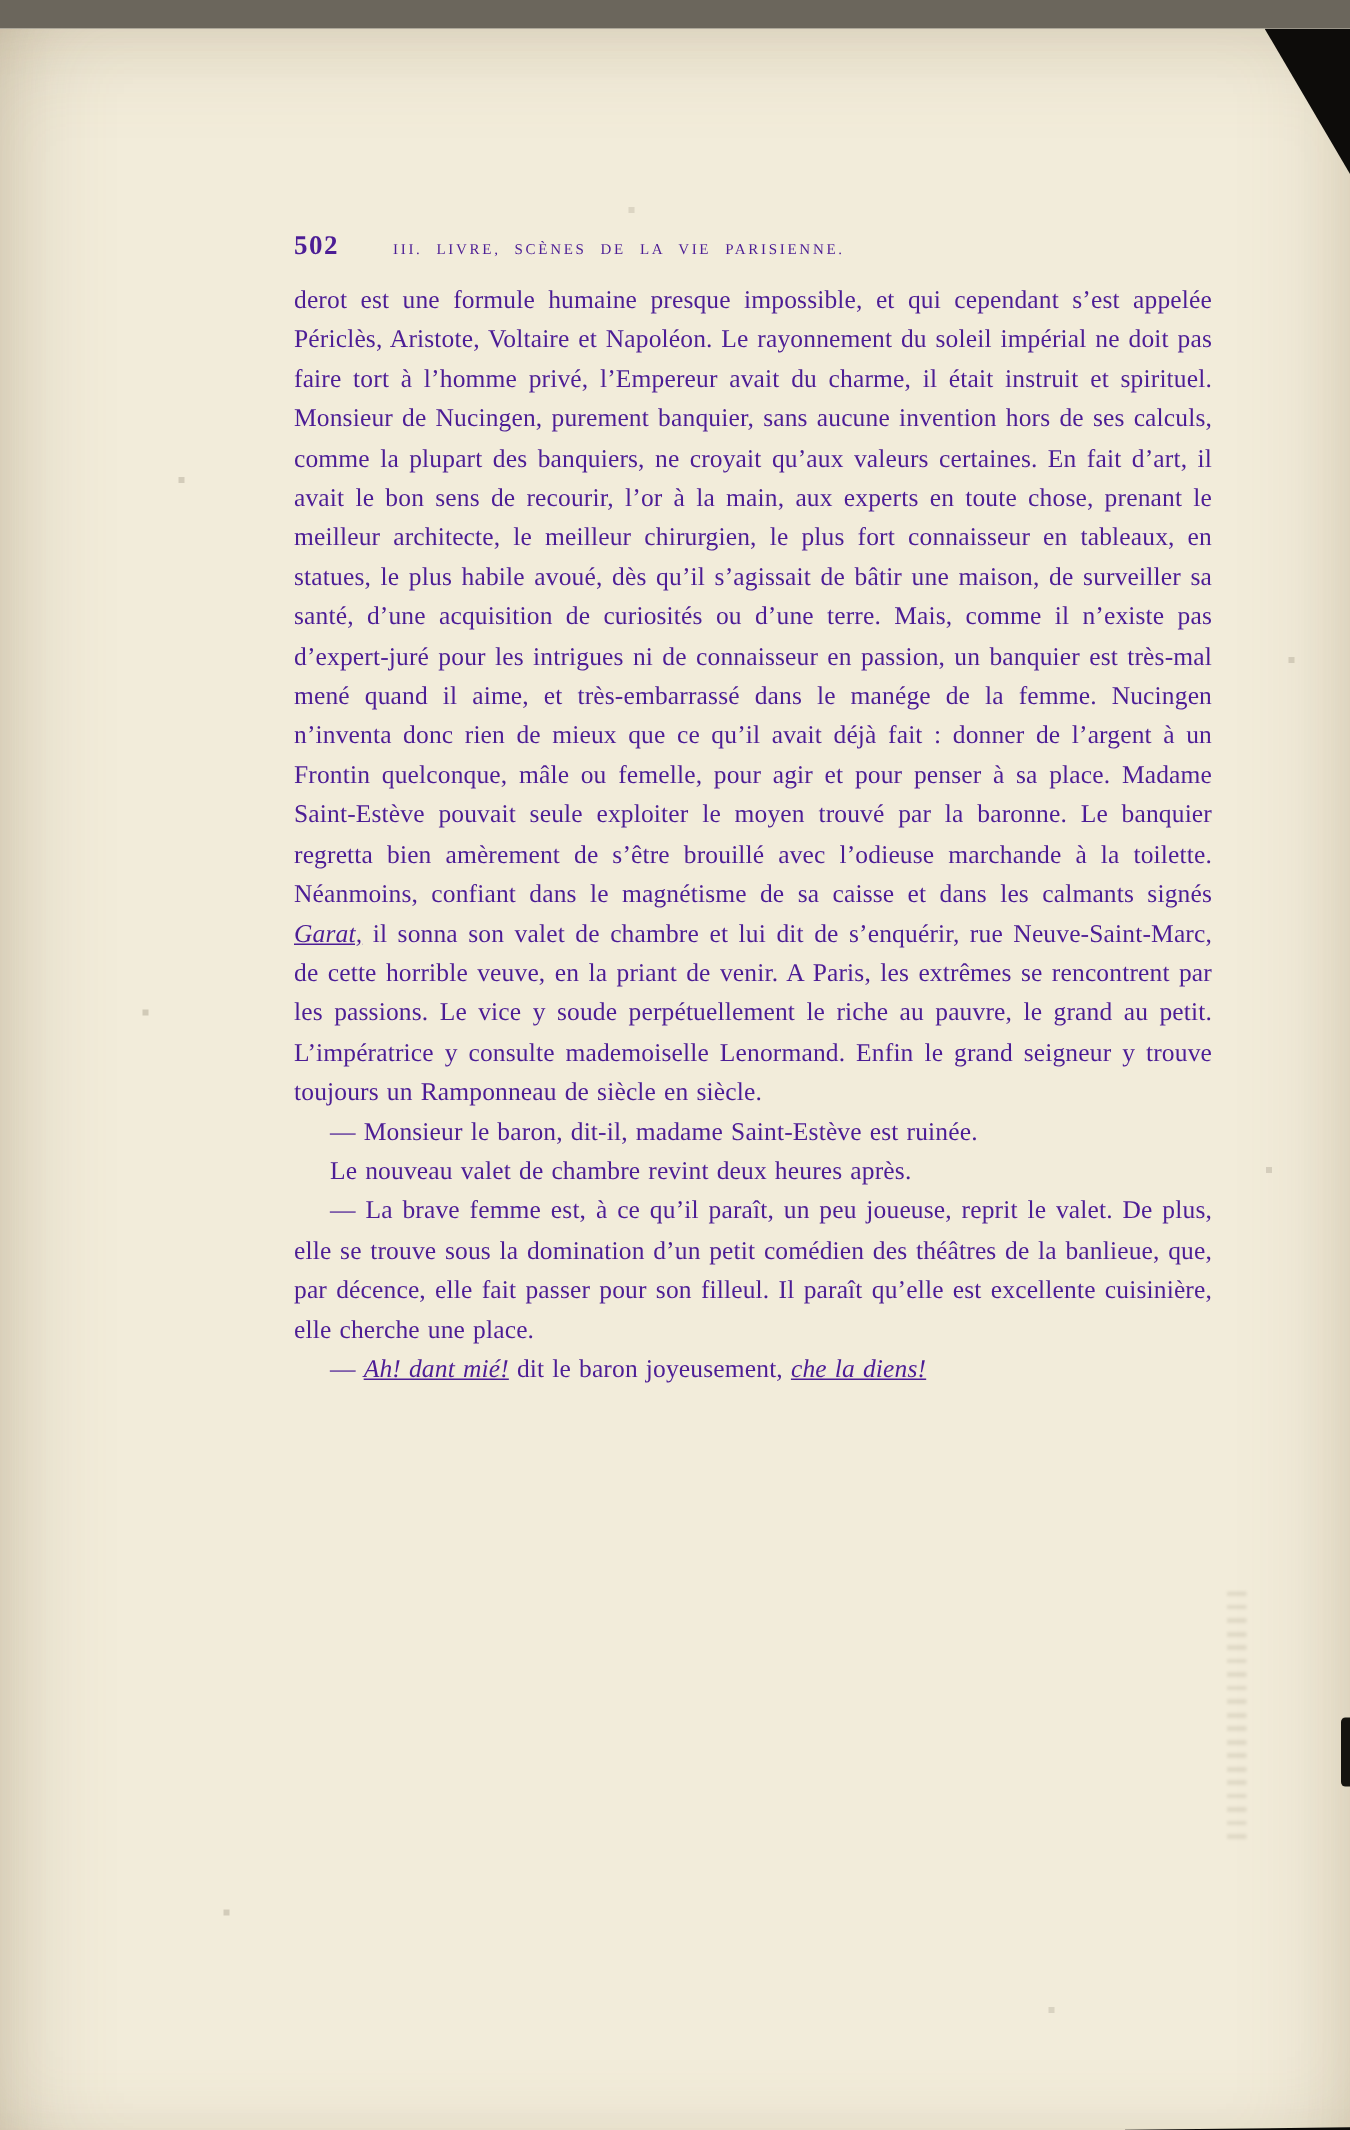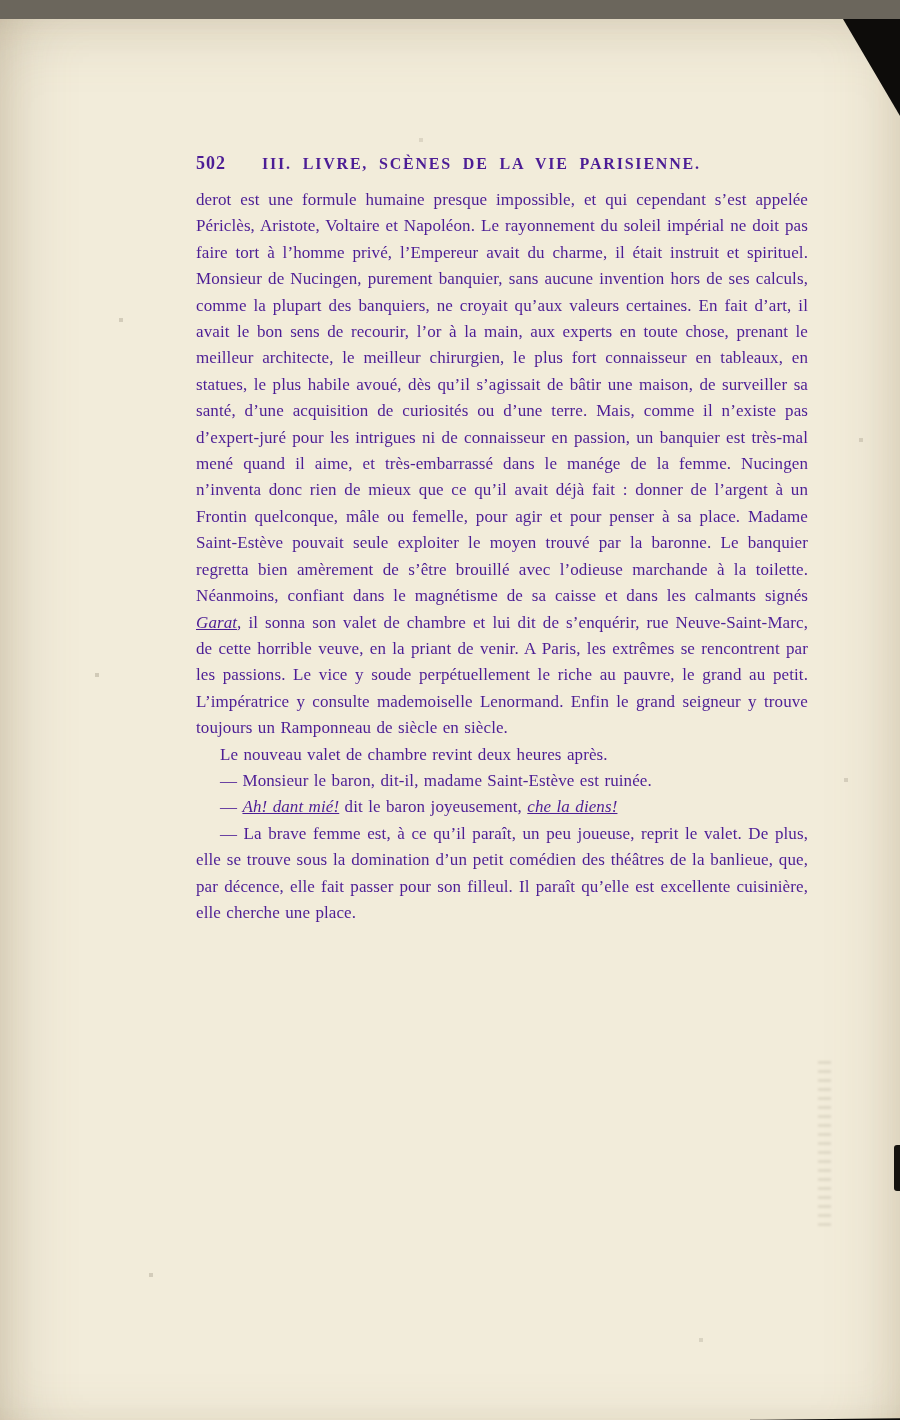--- a/index.html
+++ b/index.html
@@ -84,22 +84,22 @@
     align-items: baseline;
     white-space: nowrap;
   }
   .page-num {
     font-size: 18px;
     font-weight: bold;
     letter-spacing: 1px;
   }
   .running-title {
     margin-left: 36px;
-    font-size: 16px;
-    font-weight: bold;
+    font-size: 10px;
+    font-weight: normal;
     letter-spacing: 1.8px;
     word-spacing: 5px;
   }
   .text-block {
     position: absolute;
     left: 196px; top: 168px;
     width: 612px;
   }
   p.para {
     margin: 0;
@@ -126,19 +126,19 @@
   <div class="bleed-mark"></div>
   <div class="specks"></div>
 
   <div class="header">
     <span class="page-num">502</span>
     <span class="running-title">III. LIVRE, SCÈNES DE LA VIE PARISIENNE.</span>
   </div>
 
   <div class="text-block">
       <p class="para flush"><span>derot est une formule humaine presque impossible, et qui cependant s’est appelée Périclès, Aristote, Voltaire et Napoléon. Le rayonnement du soleil impérial ne doit pas faire tort à l’homme privé, l’Empereur avait du charme, il était instruit et spirituel. Monsieur de Nucingen, purement banquier, sans aucune invention hors de ses calculs, comme la plupart des banquiers, ne croyait qu’aux valeurs certaines. En fait d’art, il avait le bon sens de recourir, l’or à la main, aux experts en toute chose, prenant le meilleur architecte, le meilleur chirurgien, le plus fort connaisseur en tableaux, en statues, le plus habile avoué, dès qu’il s’agissait de bâtir une maison, de surveiller sa santé, d’une acquisition de curiosités ou d’une terre. Mais, comme il n’existe pas d’expert-juré pour les intrigues ni de connaisseur en passion, un banquier est très-mal mené quand il aime, et très-embarrassé dans le manége de la femme. Nucingen n’inventa donc rien de mieux que ce qu’il avait déjà fait : donner de l’argent à un Frontin quelconque, mâle ou femelle, pour agir et pour penser à sa place. Madame Saint-Estève pouvait seule exploiter le moyen trouvé par la baronne. Le banquier regretta bien amèrement de s’être brouillé avec l’odieuse marchande à la toilette. Néanmoins, confiant dans le magnétisme de sa caisse et dans les calmants signés </span><span class="it">Garat,</span><span> il sonna son valet de chambre et lui dit de s’enquérir, rue Neuve-Saint-Marc, de cette horrible veuve, en la priant de venir. A Paris, les extrêmes se rencontrent par les passions. Le vice y soude perpétuellement le riche au pauvre, le grand au petit. L’impératrice y consulte mademoiselle Lenormand. Enfin le grand seigneur y trouve toujours un Ramponneau de siècle en siècle.</span></p>
+      <p class="para"><span>— Monsieur le baron, dit-il, madame Saint-Estève est ruinée.</span></p>
       <p class="para"><span>Le nouveau valet de chambre revint deux heures après.</span></p>
-      <p class="para"><span>— Monsieur le baron, dit-il, madame Saint-Estève est ruinée.</span></p>
+      <p class="para"><span>— La brave femme est, à ce qu’il paraît, un peu joueuse, reprit le valet. De plus, elle se trouve sous la domination d’un petit comédien des théâtres de la banlieue, que, par décence, elle fait passer pour son filleul. Il paraît qu’elle est excellente cuisinière, elle cherche une place.</span></p>
       <p class="para"><span>— </span><span class="it">Ah! dant mié!</span><span> dit le baron joyeusement, </span><span class="it">che la diens!</span></p>
-      <p class="para"><span>— La brave femme est, à ce qu’il paraît, un peu joueuse, reprit le valet. De plus, elle se trouve sous la domination d’un petit comédien des théâtres de la banlieue, que, par décence, elle fait passer pour son filleul. Il paraît qu’elle est excellente cuisinière, elle cherche une place.</span></p>
     </div>
 
 </div>
 
 </body></html>

